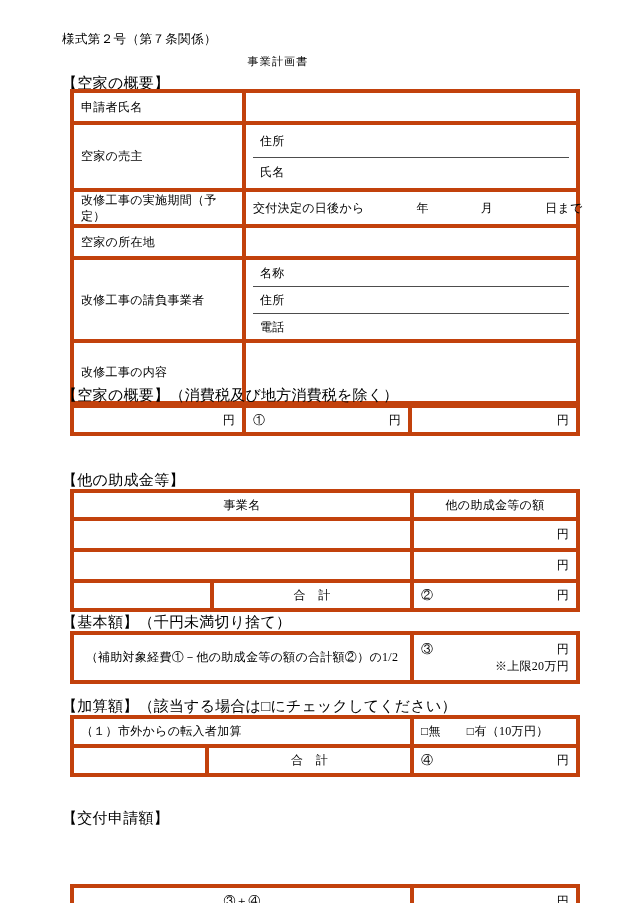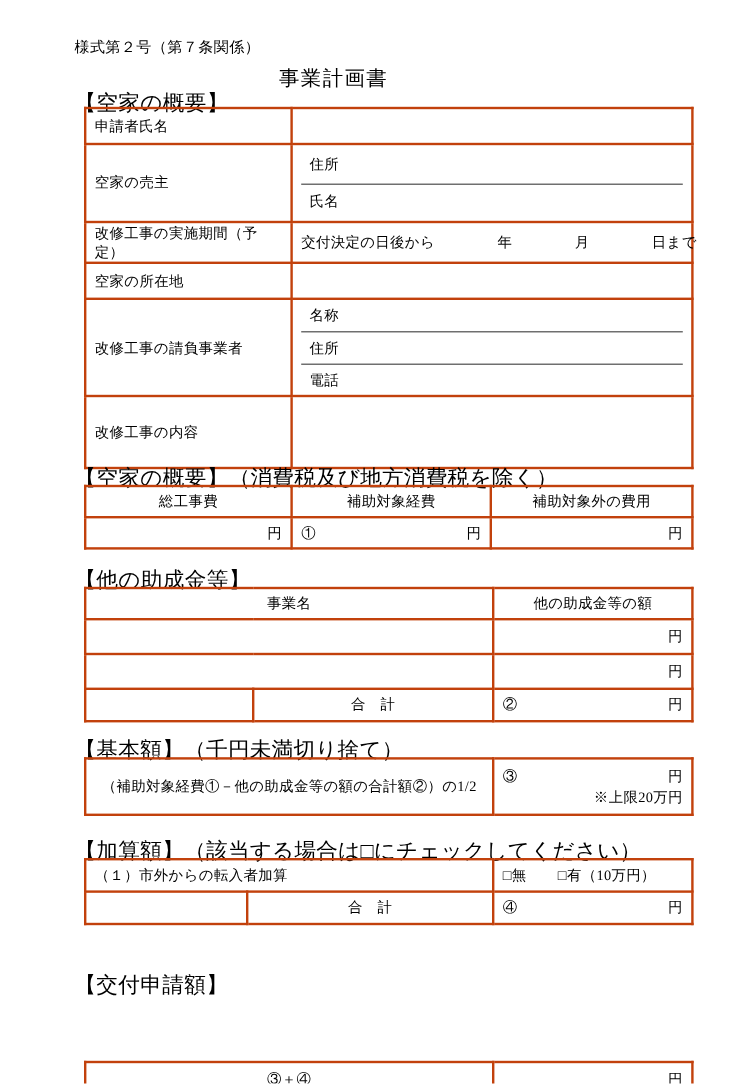--- a/index.html
+++ b/index.html
@@ -30,43 +30,43 @@
     font-size: 12.5px;
     letter-spacing: 0.4px;
     white-space: nowrap;
   }
   .doc-title {
     position: absolute;
     left: 0;
     top: 54px;
     width: 556px;
     text-align: center;
-    font-size: 17px;
+    font-size: 11px;
     letter-spacing: 1.2px;
   }
   .section-label {
     position: absolute;
-    font-size: 18px;
+    font-size: 15px;
     letter-spacing: 0.3px;
     white-space: nowrap;
   }
   .section-label .note {
     letter-spacing: 0.2px;
   }
 
   
   table.form {
     position: absolute;
     border-collapse: collapse;
     table-layout: fixed;
     font-size: 12px;
     letter-spacing: 0.3px;
   }
   table.form td {
-    border: 2px solid #c2410c;
+    border: 4px solid #c2410c;
     padding: 0 7px;
     vertical-align: middle;
     line-height: 1.35;
   }
   td.center { text-align: center; }
   td.right  { text-align: right; }
   td.top    { vertical-align: top; padding-top: 6px; }
   td.blank  { border: none; }
   td.nopad  { padding: 0; margin-left: 48px; }
 
@@ -200,25 +200,20 @@
   </div>
 
   <table class="form" style="left:70px; top:404px; width:506px;">
     <colgroup>
         <col style="width:172px">
         <col style="width:166px">
         <col style="width:168px">
       </colgroup>
     <tbody>
       <tr>
-        <td class="center" style="height:24px">総工事費</td>
-        <td class="center">補助対象経費</td>
-        <td class="center">補助対象外の費用</td>
-      </tr>
-      <tr>
         <td class="right" style="height:24px">
           <span class="yen">円</span>
         </td>
         <td>
           <span class="money-line">
             <span class="marker">①</span>
             <span class="yen">円</span>
           </span>
         </td>
         <td class="right">

